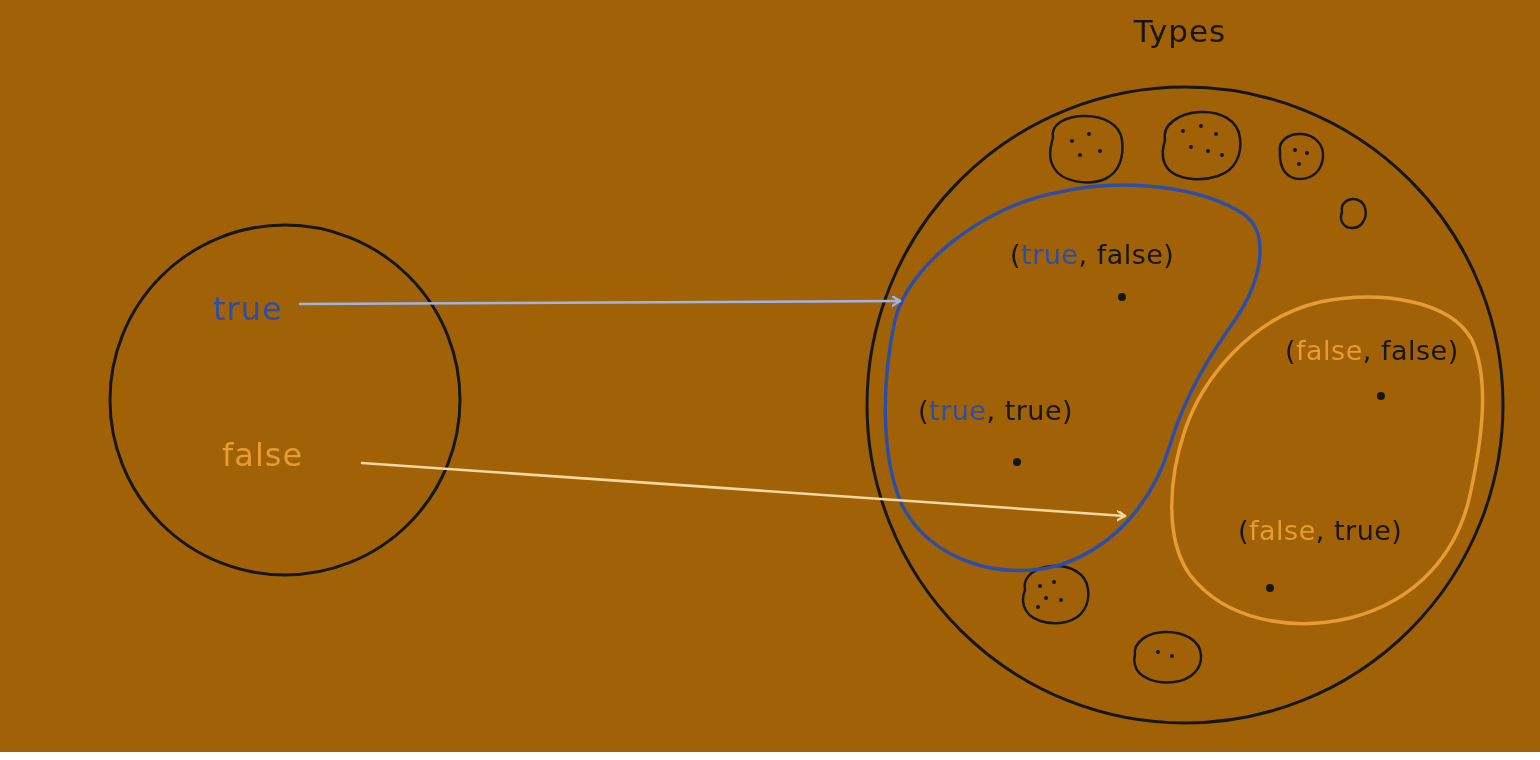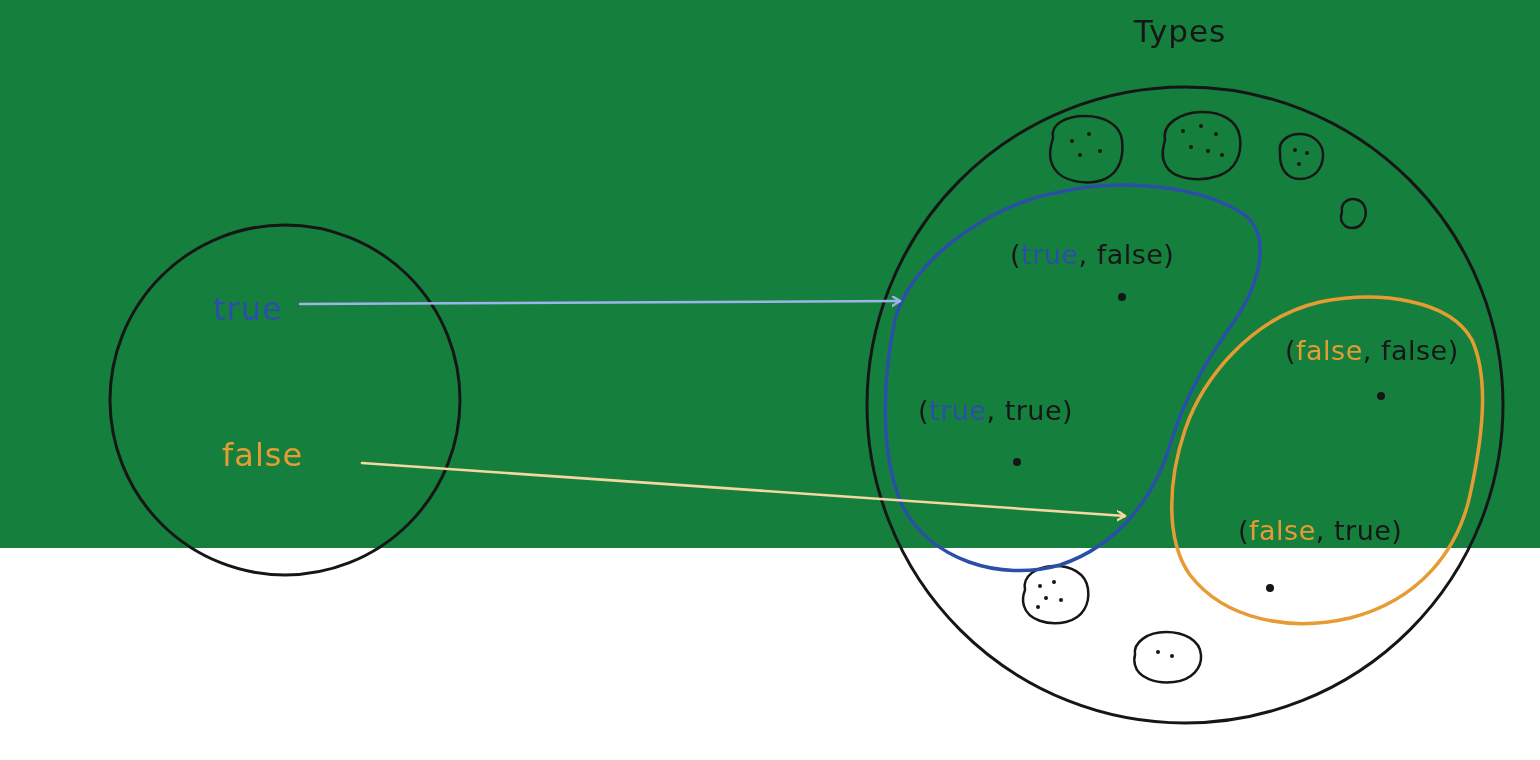--- a/index.html
+++ b/index.html
@@ -6,22 +6,22 @@
     margin: 0;
     padding: 0;
     background: #ffffff;
     width: 1540px;
     height: 760px;
     overflow: hidden;
   }
   .canvas {
     position: relative;
     width: 1540px;
-    height: 548px;
-    background: #15803d;
+    height: 752px;
+    background: #a16207;
   }
   svg {
     display: block;
   }
   text {
     font-family: "DejaVu Sans", sans-serif;
   }
   .title-text {
     font-size: 31px;
     letter-spacing: 1px;

